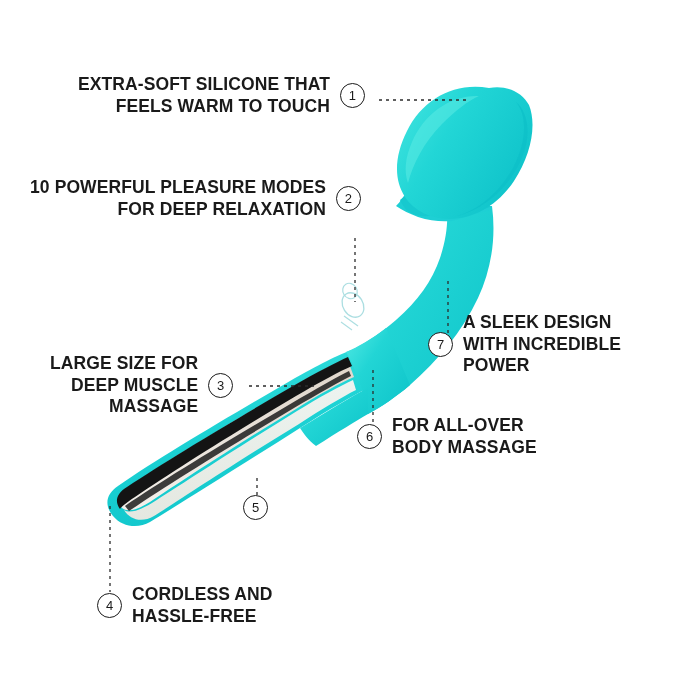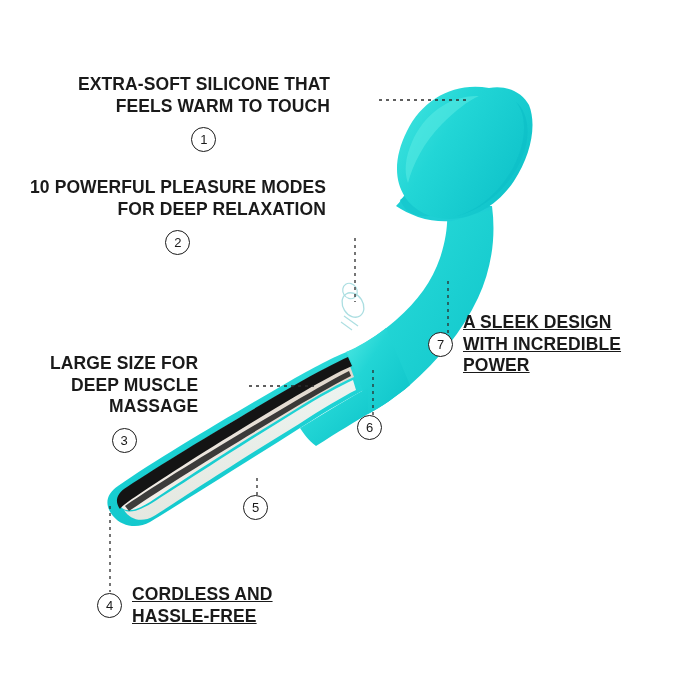--- a/index.html
+++ b/index.html
@@ -24,21 +24,20 @@
     width: 679px;
     height: 679px;
   }
   .callout {
     position: absolute;
     display: flex;
     align-items: center;
     gap: 10px;
   }
   .callout.right-text {
-    flex-direction: column;
     justify-content: flex-end;
   }
   .callout.left-text {
     flex-direction: row;
   }
   .marker {
     flex: 0 0 auto;
     width: 25px;
     height: 25px;
     border: 1.6px solid #1a1a1a;
@@ -56,21 +55,21 @@
   .label {
     font-size: 17.5px;
     font-weight: bold;
     letter-spacing: 0.1px;
     line-height: 1.24;
     color: #1a1a1a;
     text-transform: uppercase;
     white-space: pre-line;
   }
   .label.align-right { text-align: right; }
-  .label.align-left  { text-align: left; text-decoration: underline; }
+  .label.align-left  { text-align: left; }
 
   
   #callout-1 { left: 78px;  top: 74px;  }
   #callout-2 { left: 30px;  top: 177px; }
   #callout-3 { left: 50px;  top: 353px; }
   #callout-4 { left: 97px;  top: 584px; }
   #callout-5 { left: 243px; top: 495px; }
   #callout-6 { left: 357px; top: 415px; }
   #callout-7 { left: 428px; top: 312px; }
 </style>
@@ -252,20 +251,22 @@
     <div class="label align-left">CORDLESS AND
 HASSLE-FREE</div>
   </div>
 
   <div class="callout left-text" id="callout-5">
     <div class="marker">5</div>
   </div>
 
   <div class="callout left-text" id="callout-6">
     <div class="marker">6</div>
+    <div class="label align-left">FOR ALL-OVER
+BODY MASSAGE</div>
   </div>
 
   <div class="callout left-text" id="callout-7">
     <div class="marker">7</div>
     <div class="label align-left">A SLEEK DESIGN
 WITH INCREDIBLE
 POWER</div>
   </div>
 
 </div>

